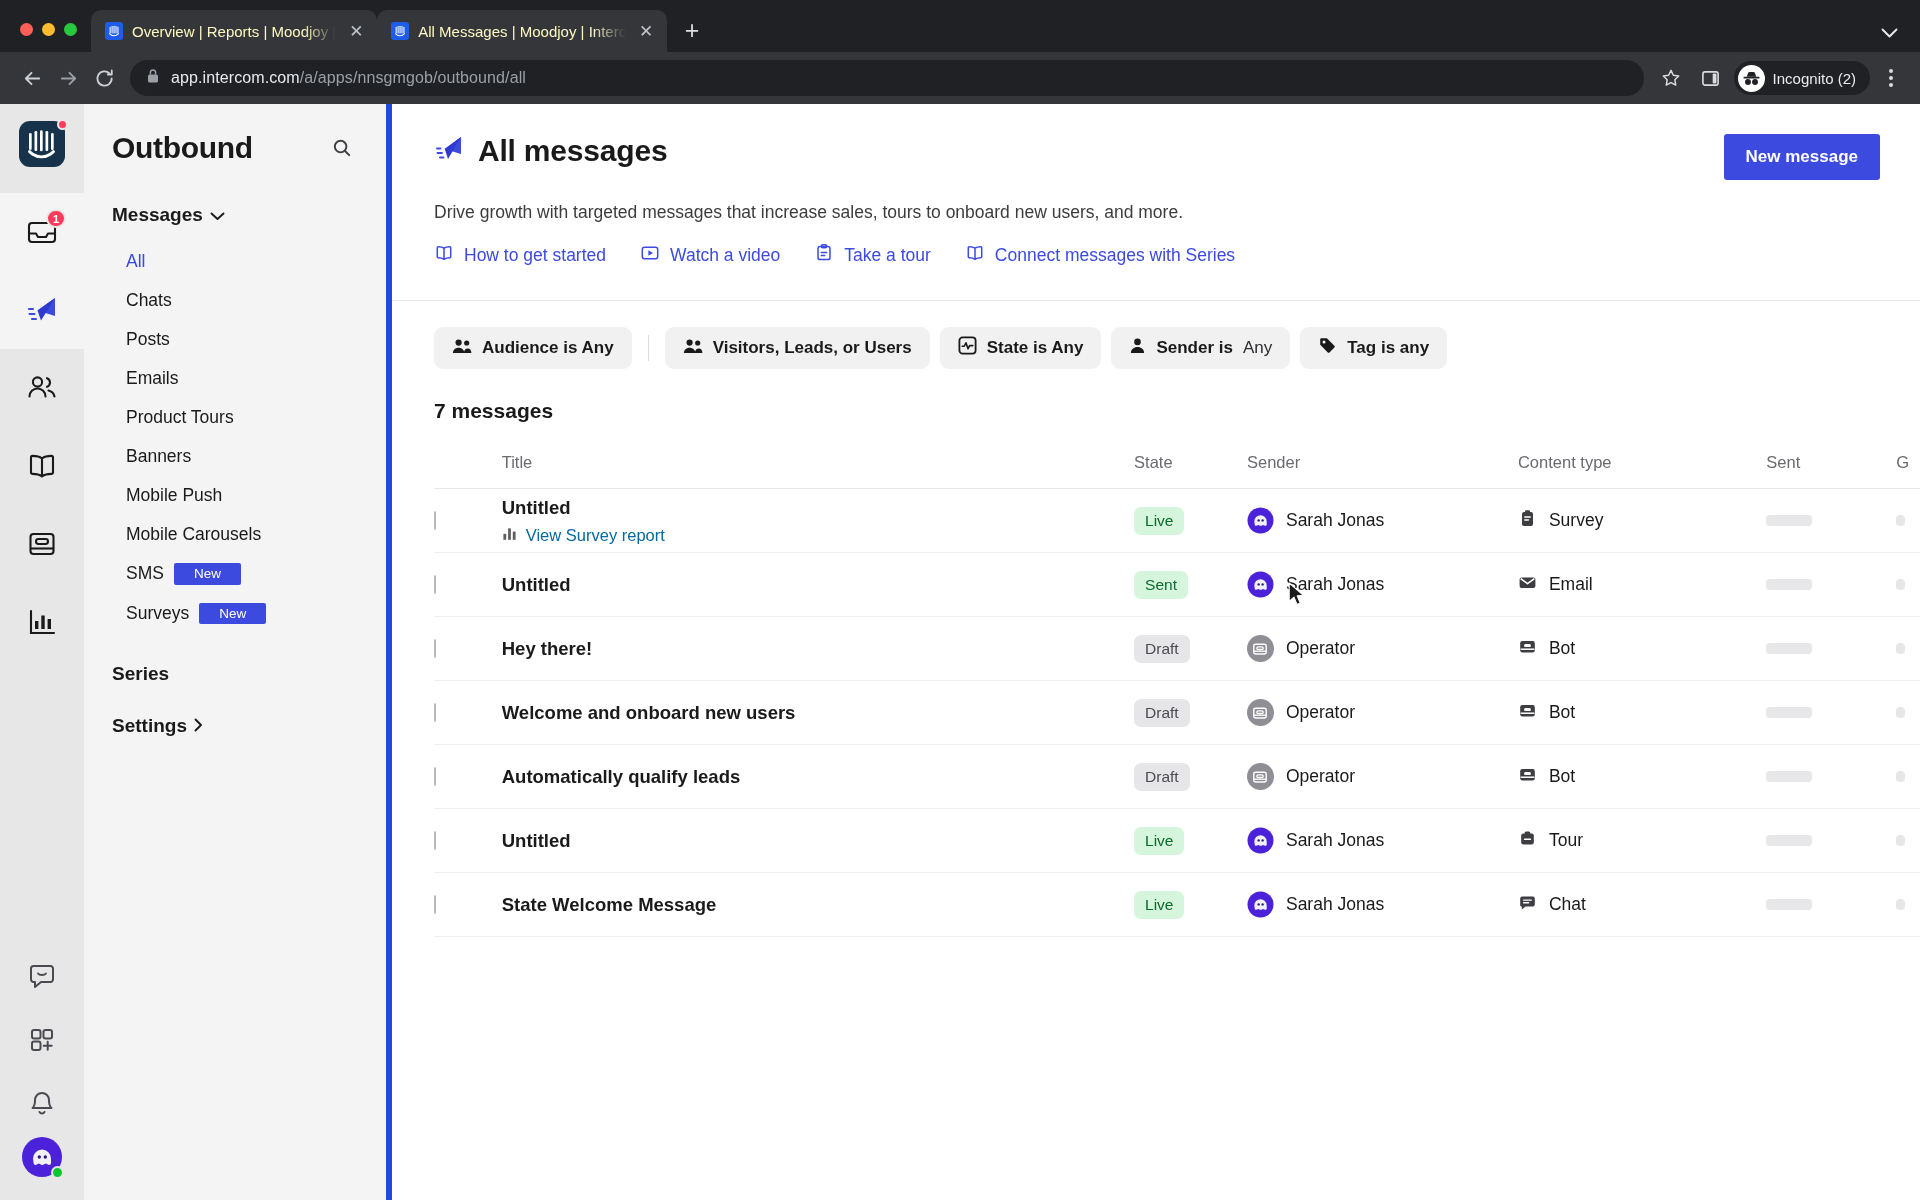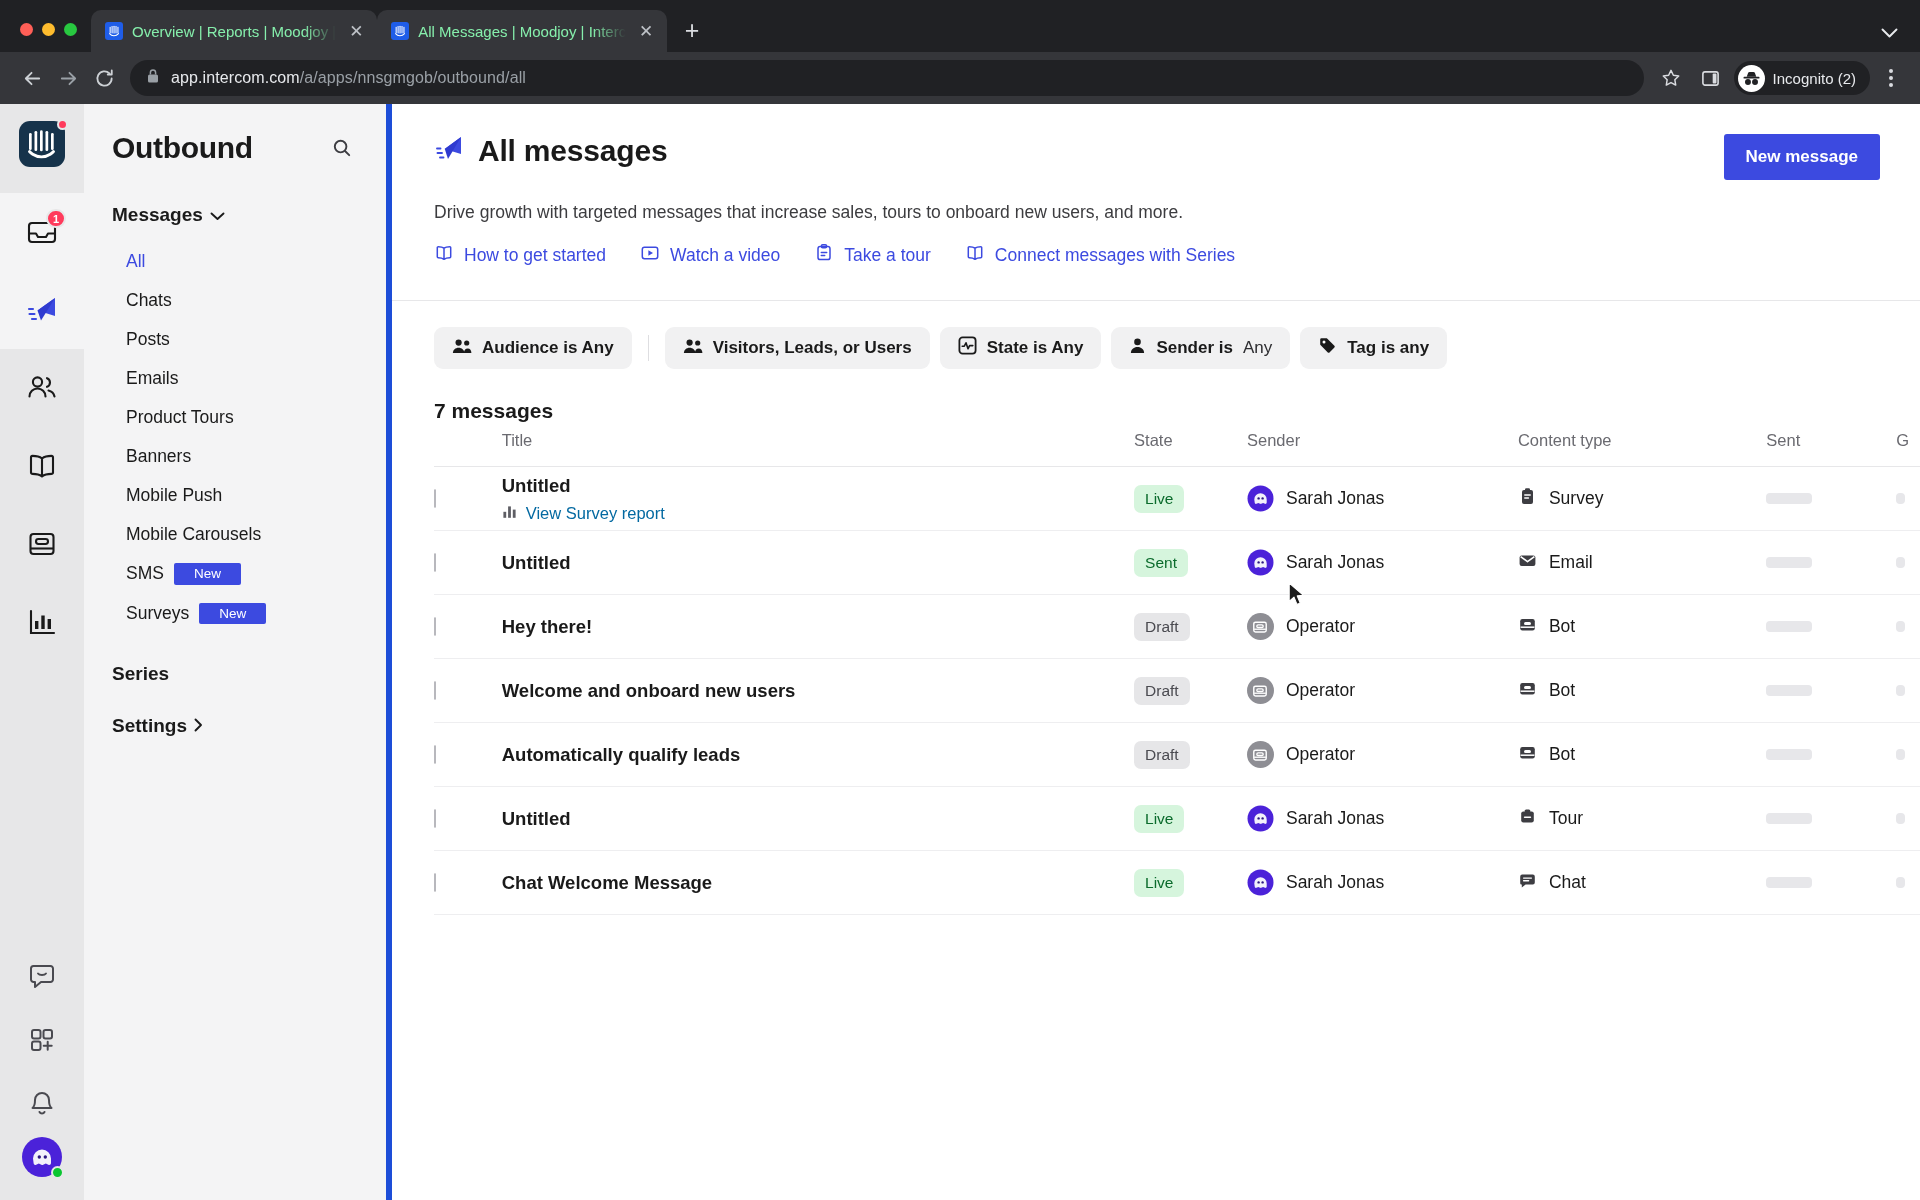--- a/index.html
+++ b/index.html
@@ -28,21 +28,21 @@
     min-width: 270px; max-width: 290px; position: relative;
   }
   .tab.inactive { background: #35363a; }
   .tab.active { background: #35363a; }
   .tab .favicon {
     width: 18px; height: 18px; border-radius: 3px; background:#1f5de8;
     display:flex; align-items:center; justify-content:center; flex: 0 0 auto;
   }
   .tab .favicon svg { display:block; }
   .tab .tabtitle {
-    color: #86efac; font-size: 15px; white-space: nowrap; overflow: hidden;
+    color: #fef9c3; font-size: 15px; white-space: nowrap; overflow: hidden;
     text-overflow: clip; flex: 1 1 auto;
     -webkit-mask-image: linear-gradient(to right, #000 84%, transparent 100%);
             mask-image: linear-gradient(to right, #000 84%, transparent 100%);
   }
   .tab .tabclose {
     width: 22px; height: 22px; border-radius: 50%; flex: 0 0 auto;
     display: flex; align-items: center; justify-content: center;
     color: #bdc1c6; font-size: 17px; line-height: 1;
   }
   .newtab {
@@ -170,21 +170,21 @@
     background:#f1f1f2; border-radius: 9px; height: 42px; display:flex;
     align-items:center; gap: 10px; padding: 0 18px; font-size: 17px;
     font-weight: 700; color:#1a1a1a; cursor:pointer; white-space: nowrap;
   }
   .chip .val { font-weight: 400; color:#2e2e31; }
   .chip-divider { width: 1px; height: 26px; background:#dedee1; margin: 0 6px; }
 
   .count { padding: 30px 42px 0 42px; font-size: 21px; font-weight: 700; color:#1a1a1a; }
 
   
-  .tablewrap { padding: 0 0 0 42px; overflow: hidden; }
+  .tablewrap { padding: 0 0 0 42px; margin-top: 22px; overflow: hidden; }
   table.msgs { width: 1530px; border-collapse: collapse; table-layout: fixed; }
   table.msgs th {
     text-align: left; font-size: 16.5px; font-weight: 400; color:#6a6a70;
     padding: 8px 0 16px 0; border-bottom: 1px solid #e7e7e9;
   }
   table.msgs td { padding: 0; border-bottom: 1px solid #eeeef0; height: 64px; vertical-align: middle; }
   .c-check { width: 60px; }
   .c-title { width: 560px; }
   .c-state { width: 100px; }
   .c-sender { width: 240px; }
@@ -869,21 +869,21 @@
                   <span class="skeleton"></span>
                 </td>
               <td>
                   <span class="skeleton sm"></span>
                 </td>
             </tr>
 
             <tr>
               <td><span class="checkbox"></span></td>
               <td>
-                  <div class="title-main">Chat Welcome Message</div>
+                  <div class="title-main">State Welcome Message</div>
                 </td>
               <td><span class="badge-state badge-live">Live</span></td>
               <td>
                 <div class="cell-flex">
                   <span class="av">
                     <svg width="27" height="27" viewBox="0 0 27 27">
                         <circle cx="13.5" cy="13.5" r="13" fill="#4b22d9"></circle>
                         <path d="M7.3 14.5a6.2 6.2 0 0 1 12.4 0v3.1c0 1-.9 1.6-1.8 1.2l-1.8-.9-1.8.9c-.4.2-.8.2-1.2 0l-1.8-.9-1.8.9c-.9.4-1.8-.2-1.8-1.2z" fill="#f2f0fb"></path>
                         <circle cx="11.6" cy="13.4" r="1.2" fill="#2b1580"></circle>
                         <circle cx="15.6" cy="13.4" r="1.2" fill="#2b1580"></circle>

